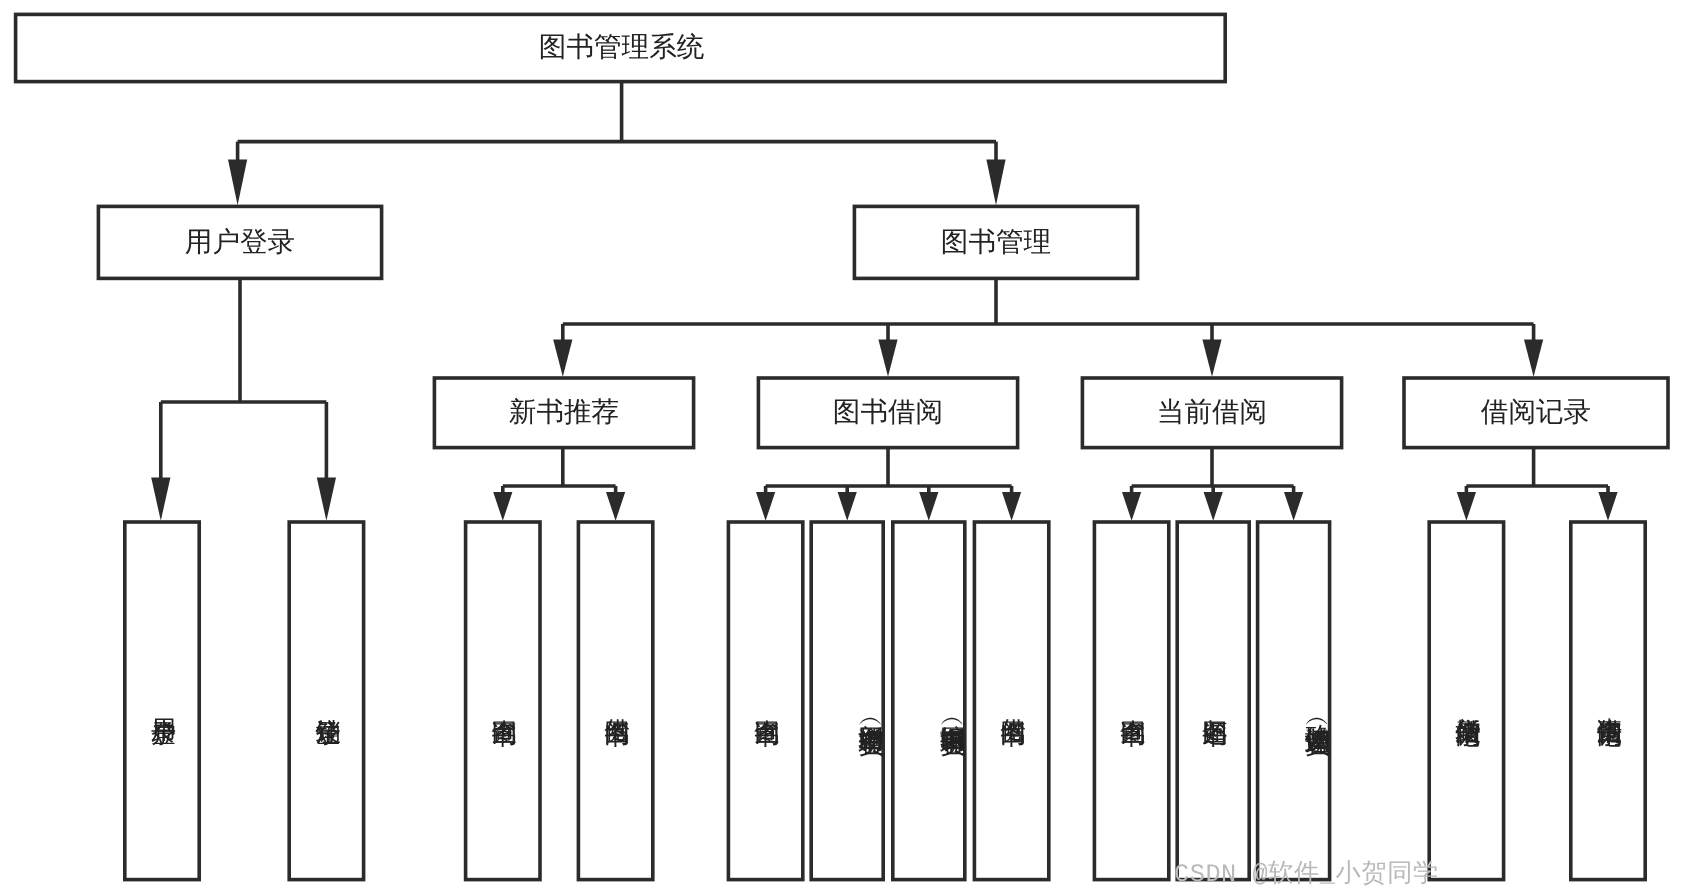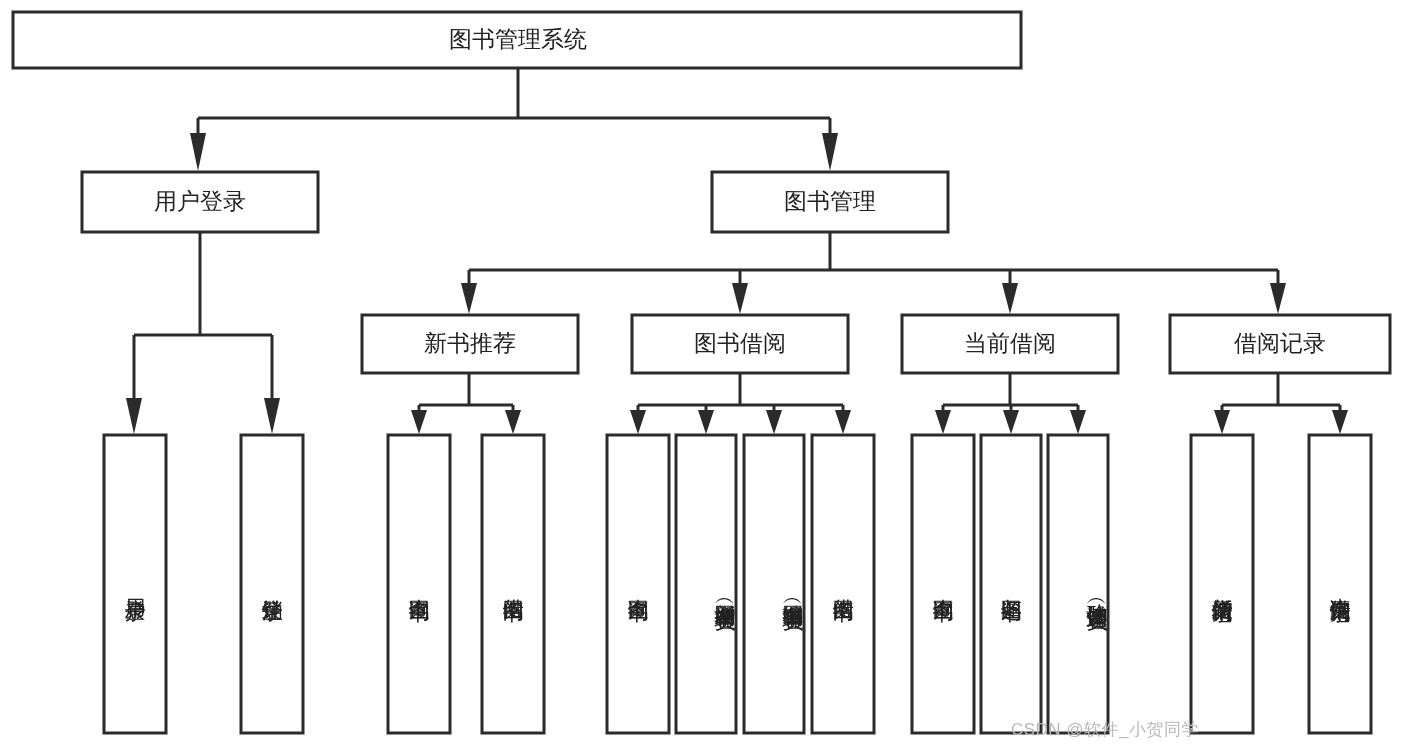--- a/index.html
+++ b/index.html
@@ -60,22 +60,22 @@
     white-space: nowrap;
     pointer-events: none;
     display: flex;
     align-items: center;
     justify-content: center;
   }
   .watermark {
     position: absolute;
     right: 12px;
     bottom: 6px;
-    font-family: Liberation Sans, sans-serif;
-    font-size: 17px;
+    font-family: Liberation Mono, monospace;
+    font-size: 21px;
     color: #b9b9b9;
     white-space: nowrap;
     letter-spacing: 0.5px;
   }
 </style>
 </head>
 <body>
 
 <div id="diagram-root">
 

